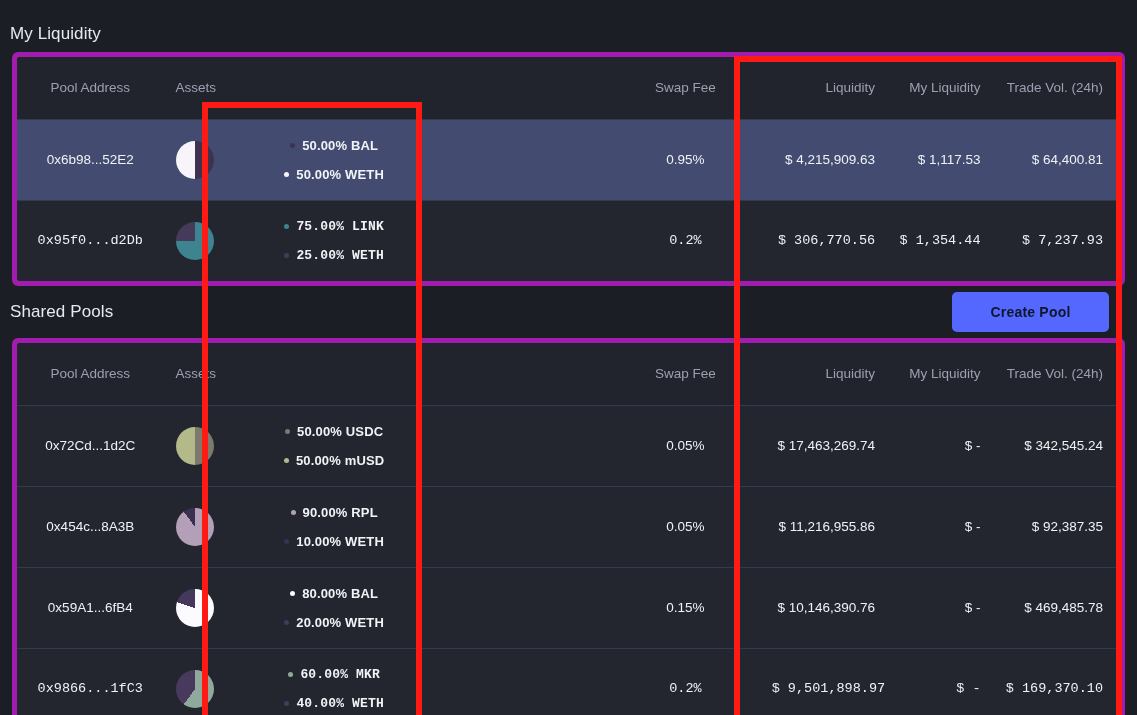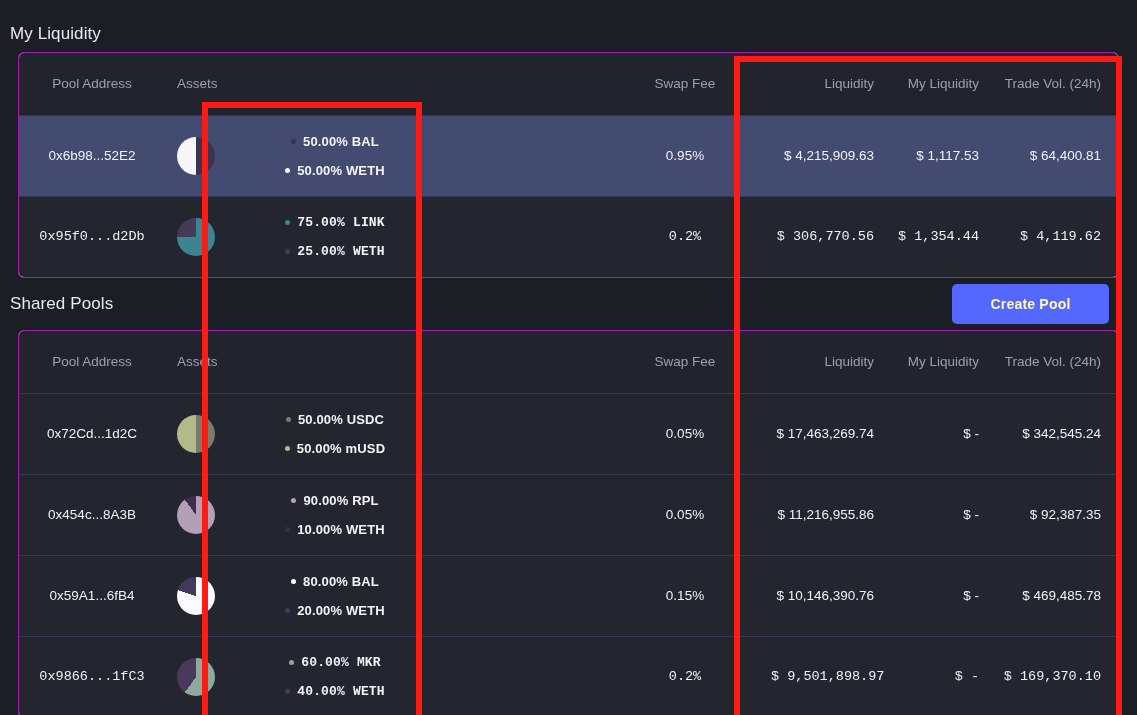--- a/index.html
+++ b/index.html
@@ -26,22 +26,22 @@
     font-size: 17px;
     font-weight: 400;
     letter-spacing: .1px;
     padding: 16px 0 0 10px;
     height: 52px;
     line-height: 36px;
   }
 
   
   .card {
-    margin: 0 18px;
-    border: 1px solid #a21caf;
+    margin: 0 12px;
+    border: 5px solid #a21caf;
     border-radius: 6px;
     overflow: hidden;
     background: #ffffff;
   }
 
   table.pool-table {
     width: 100%;
     border-collapse: collapse;
     table-layout: fixed;
   }
@@ -117,21 +117,21 @@
 
   .create-pool-btn {
     position: absolute;
     right: 28px;
     top: 6px;
     width: 157px;
     height: 40px;
     border: none;
     border-radius: 5px;
     background: #5468ff;
-    color: #fef9c3;
+    color: #0f172a;
     font-family: "Liberation Sans", sans-serif;
     font-size: 14px;
     font-weight: bold;
     cursor: pointer;
     letter-spacing: .2px;
   }
 
   
   .anno {
     position: absolute;
@@ -201,21 +201,21 @@
                 <span class="asset-item">
                   <span class="dot" style="background: rgb(70, 58, 91);"></span>
                   <span>25.00% WETH</span>
                 </span>
               </div>
             </td>
             <td class="col-spacer"></td>
             <td class="col-fee">0.2%</td>
             <td class="col-liq">$ 306,770.56</td>
             <td class="col-myliq">$ 1,354.44</td>
-            <td class="col-vol">$ 4,119.62</td>
+            <td class="col-vol">$ 7,237.93</td>
           </tr>
         </tbody>
     </table>
   </div>
 
   <div class="shared-bar">
     <div class="section-title">Shared Pools</div>
     <button class="create-pool-btn">Create Pool</button>
   </div>
 

